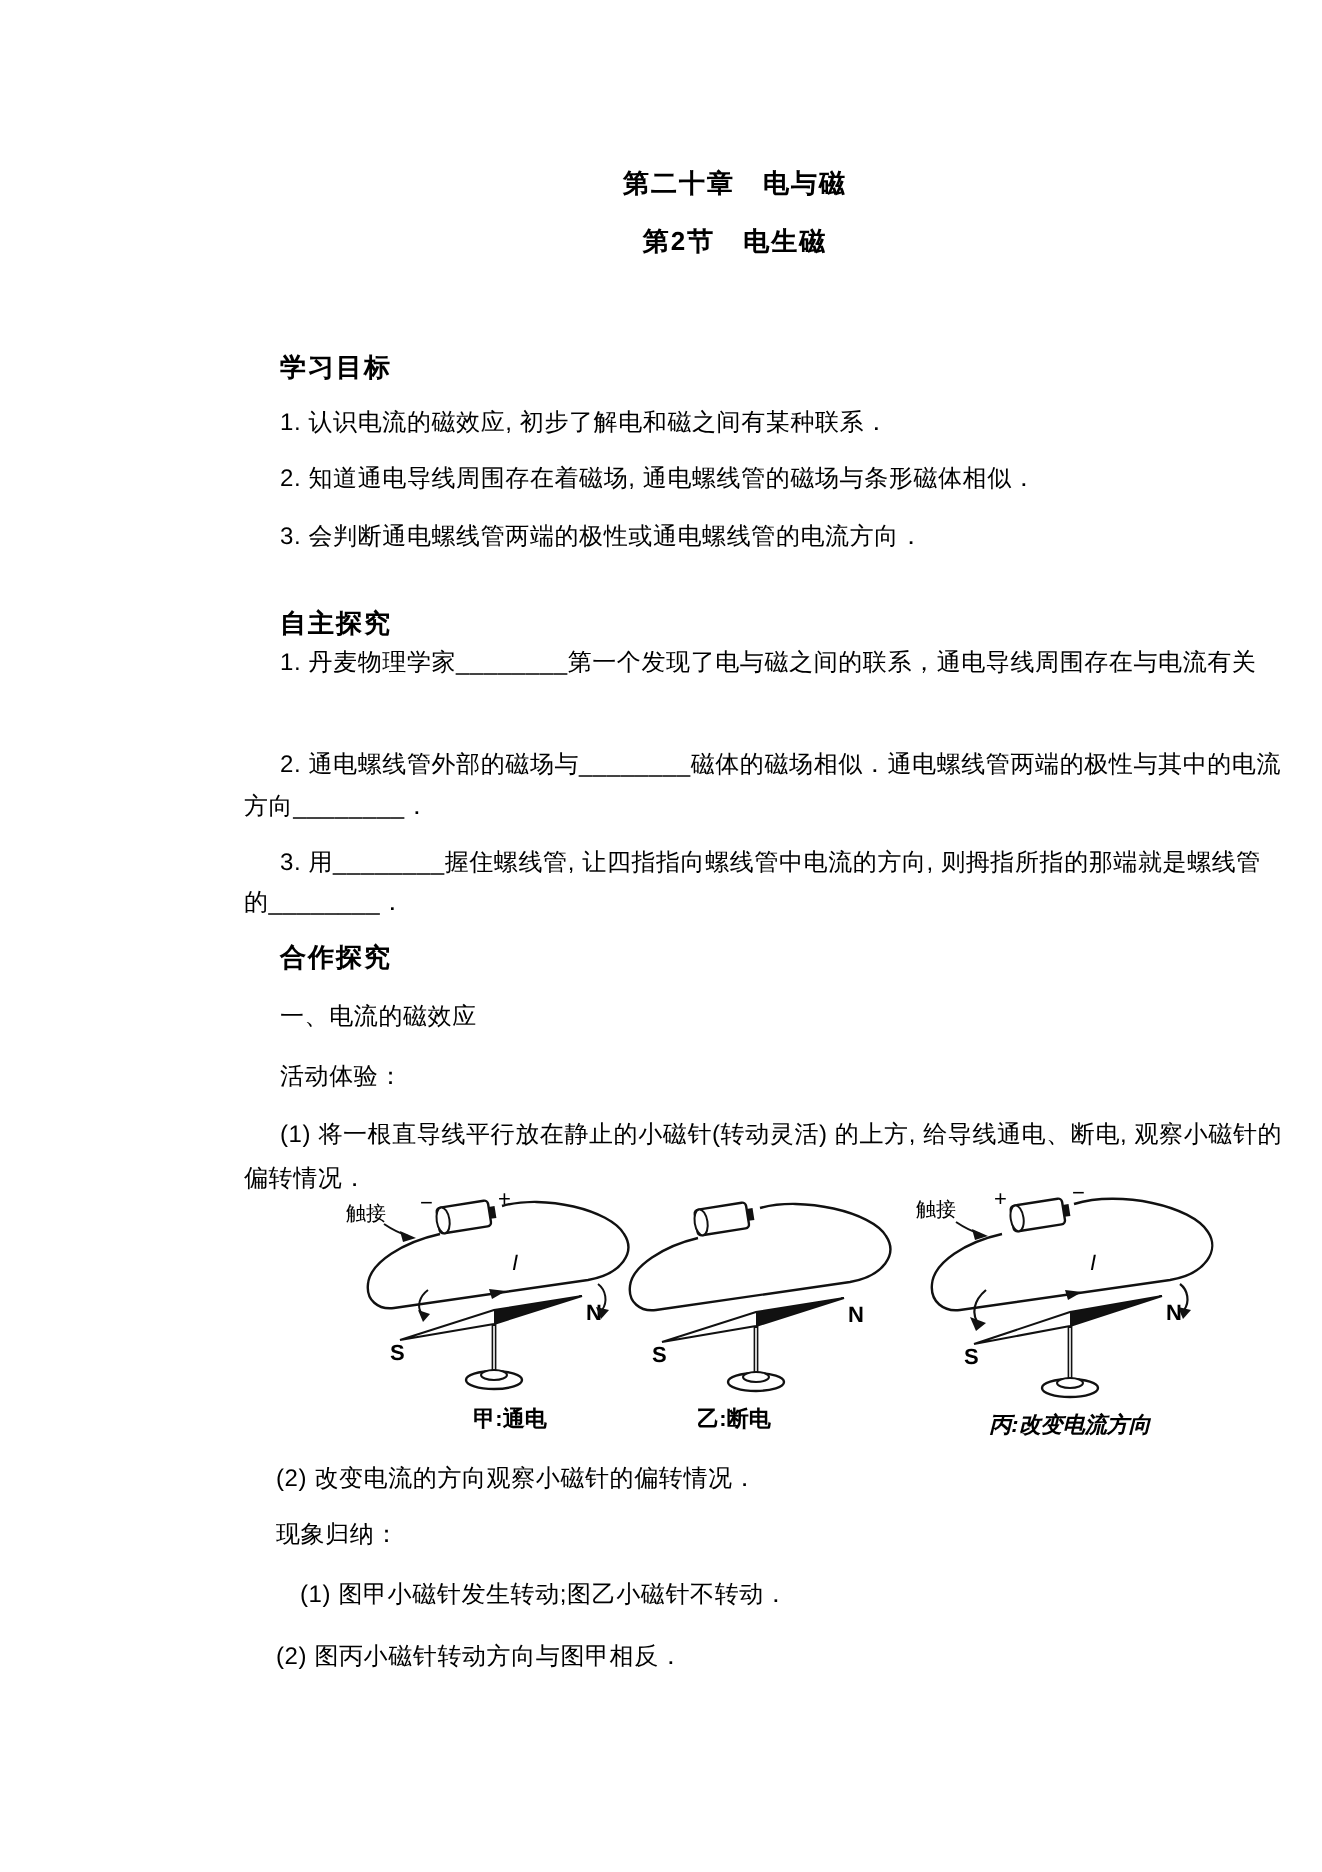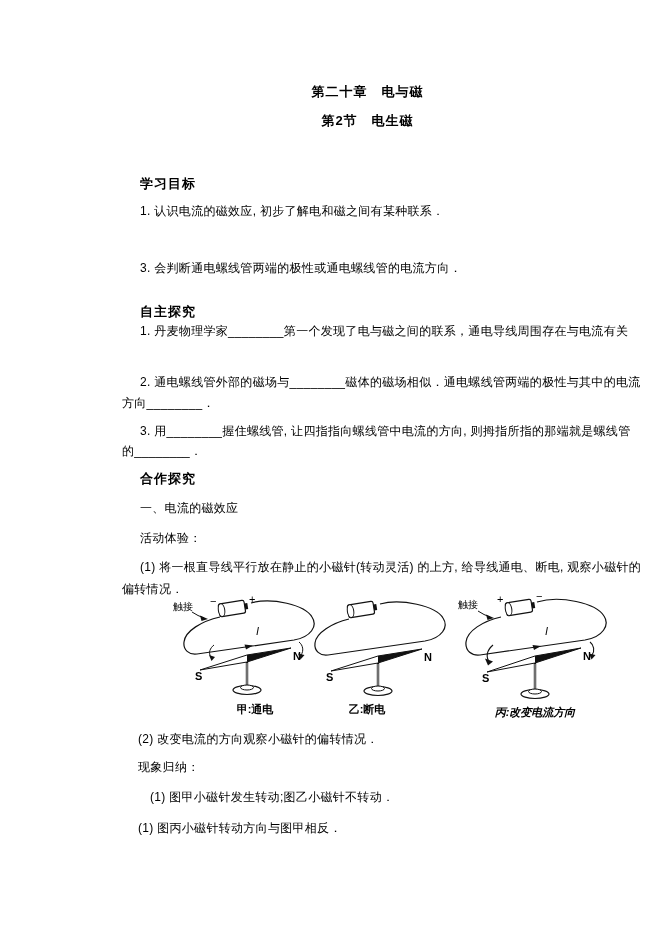--- a/index.html
+++ b/index.html
@@ -34,20 +34,21 @@
 </head>
 <body>
 
 <div class="page">
 
   <div class="line center titleline" style="top:84px">第二十章　电与磁</div>
   <div class="line center titleline" style="top:113px">第2节　电生磁</div>
 
   <div class="line heading" style="left:103px;top:176px">学习目标</div>
   <div class="line" style="left:103px;top:204px">1. 认识电流的磁效应, 初步了解电和磁之间有某种联系．</div>
+  <div class="line" style="left:103px;top:232px">2. 知道通电导线周围存在着磁场, 通电螺线管的磁场与条形磁体相似．</div>
   <div class="line" style="left:103px;top:261px">3. 会判断通电螺线管两端的极性或通电螺线管的电流方向．</div>
 
   <div class="line heading" style="left:103px;top:304px">自主探究</div>
   <div class="line" style="left:103px;top:324px">1. 丹麦物理学家________第一个发现了电与磁之间的联系，通电导线周围存在与电流有关</div>
   <div class="line" style="left:103px;top:375px">2. 通电螺线管外部的磁场与________磁体的磁场相似．通电螺线管两端的极性与其中的电流</div>
   <div class="line" style="left:85px;top:396px">方向________．</div>
   <div class="line" style="left:103px;top:424px">3. 用________握住螺线管, 让四指指向螺线管中电流的方向, 则拇指所指的那端就是螺线管</div>
   <div class="line" style="left:85px;top:444px">的________．</div>
 
   <div class="line heading" style="left:103px;top:471px">合作探究</div>
@@ -128,15 +129,15 @@
     <line x1="78" y1="70" x2="78" y2="98" stroke="#111" stroke-width="2.4"></line>
     <line x1="78" y1="71" x2="78" y2="97" stroke="#fff" stroke-width="0.8"></line>
     <ellipse cx="78" cy="101" rx="14" ry="4.5" fill="#fff" stroke="#111" stroke-width="1.2"></ellipse>
     <ellipse cx="78" cy="98.5" rx="6.5" ry="2.5" fill="#fff" stroke="#111" stroke-width="1"></ellipse>
     <text class="cap" x="78" y="123" text-anchor="middle" style="font-style:italic">丙:改变电流方向</text>
   </svg>
 
   <div class="line" style="left:101px;top:732px">(2) 改变电流的方向观察小磁针的偏转情况．</div>
   <div class="line" style="left:101px;top:760px">现象归纳：</div>
   <div class="line" style="left:113px;top:790px">(1) 图甲小磁针发生转动;图乙小磁针不转动．</div>
-  <div class="line" style="left:101px;top:821px">(1) 图丙小磁针转动方向与图甲相反．</div>
+  <div class="line" style="left:101px;top:821px">(2) 图丙小磁针转动方向与图甲相反．</div>
 
 </div>
 
 </body></html>

